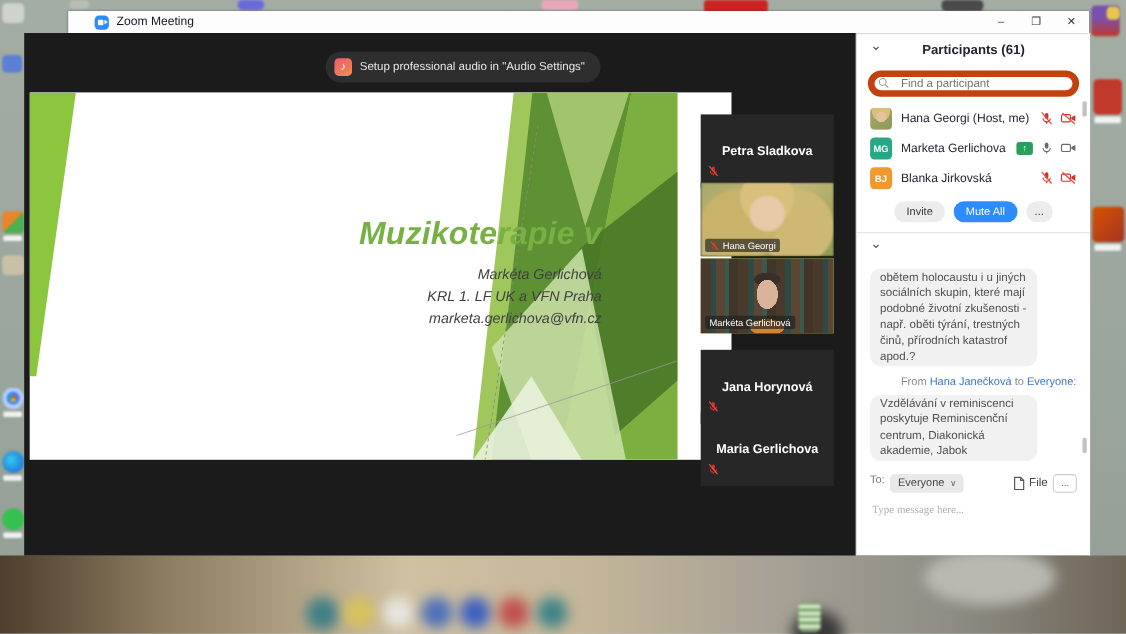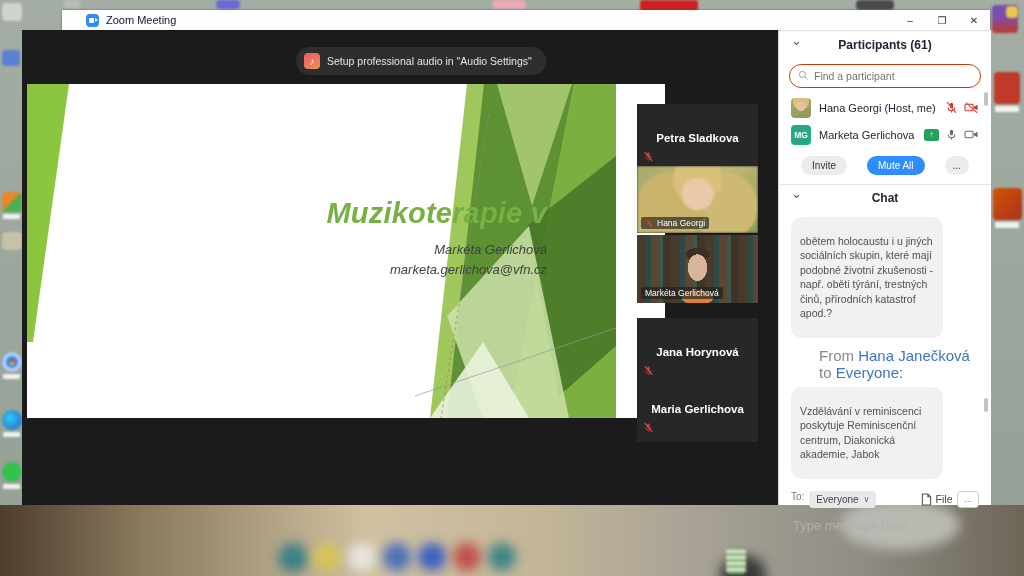--- a/index.html
+++ b/index.html
@@ -55,49 +55,49 @@
     radial-gradient(ellipse 20px 10px at 50% 28%,#3a2e28 0 60%,transparent 61%),
     repeating-linear-gradient(90deg,#4a3a2c 0 9px,#2e4a44 9px 14px,#5a4632 14px 22px,#3a5a50 22px 26px,#413428 26px 34px);}
   
   .ic{display:inline-block;vertical-align:middle;}
   
   #panel{position:absolute;left:756px;top:0;width:212px;height:475px;background:#fff;border-left:1px solid #d8d8d8;}
   .sec-head{display:flex;align-items:center;height:30px;position:relative;}
   .chev{position:absolute;left:12px;top:4px;color:#555;font-size:13px;line-height:1;}
   .sec-title{width:100%;text-align:center;font-size:12px;font-weight:bold;color:#232333;}
   #search-wrap{margin:4px 10px 6px;position:relative;}
-  #search-input{width:100%;box-sizing:border-box;height:24px;border:1px solid #c2410c;border-radius:12px;
+  #search-input{width:100%;box-sizing:border-box;height:24px;border:6px solid #c2410c;border-radius:12px;
     padding:0 8px 0 24px;font-size:10.5px;color:#555;outline:none;background:#fff;}
   #search-wrap .mag{position:absolute;left:9px;top:6px;}
   .prow{display:flex;align-items:center;height:27px;padding:0 12px;gap:8px;}
   .pava{width:20px;height:20px;border-radius:4px;flex:0 0 auto;display:flex;align-items:center;justify-content:center;
     color:#fff;font-size:8.5px;font-weight:bold;}
   .pava.photo{background:radial-gradient(circle at 50% 42%,#e3c3a0 0 30%,transparent 31%),
     radial-gradient(circle at 50% 18%,#d8c07a 0 42%,transparent 43%),linear-gradient(140deg,#a8a86a,#8c9a55);}
   .pname{font-size:11px;color:#232333;flex:1;white-space:nowrap;overflow:hidden;}
   .picons{display:flex;align-items:center;gap:6px;}
   .share-pill{width:15px;height:12px;background:#27a05c;border-radius:2.5px;color:#fff;font-size:8px;
     display:flex;align-items:center;justify-content:center;font-weight:bold;}
-  #part-buttons{display:flex;align-items:center;justify-content:center;gap:20px;margin-top:8px;}
+  #part-buttons{display:flex;align-items:center;justify-content:center;gap:8px;margin-top:8px;}
   .pbtn{border:none;border-radius:10px;font-size:10px;padding:4px 11px;background:#ececec;color:#333;font-family:inherit;}
   .pbtn.blue{background:#2d8cff;color:#fff;}
   .pbtn.more{padding:4px 8px;}
   #sec-divider{height:1px;background:#e4e4e4;margin-top:9px;}
-  .bubble{background:#f1f1f1;border-radius:10px;margin:6px 12px 0;padding:17px 9px;
+  .bubble{background:#f1f1f1;border-radius:10px;margin:6px 12px 0;padding:1px 9px;
     font-size:10.5px;line-height:1.38;color:#4f4f4f;width:134px;box-sizing:content-box;}
-  .sender{margin:9px 12px 0;font-size:15px;color:#888;padding-left:28px;}
+  .sender{margin:9px 12px 0;font-size:10px;color:#888;padding-left:28px;}
   .sender b{color:#3b76c4;font-weight:normal;}
   #composer{display:flex;margin:12px 12px 0;gap:5px;}
   #to-label{font-size:10px;color:#777;}
   #recipient-pill{background:#e9e9e9;border-radius:4px;font-size:10px;color:#444;padding:3px 7px;display:flex;gap:5px;align-items:center;}
   #recipient-pill .dd{font-size:8px;color:#666;}
   #composer .spacer{flex:1;}
   #file-btn{display:flex;align-items:center;gap:4px;font-size:10.5px;color:#444;}
   #chat-more{border:1px solid #ccc;border-radius:4px;background:#fff;font-size:9px;color:#666;padding:1px 6px;font-family:inherit;}
-  #msg-input{display:block;border:none;outline:none;resize:none;margin:8px 12px 0;width:180px;font-size:13px;color:#444;font-family:Liberation Sans, sans-serif;background:transparent;}
+  #msg-input{display:block;border:none;outline:none;resize:none;margin:8px 12px 0;width:180px;font-size:10px;color:#444;font-family:Liberation Serif, serif;background:transparent;}
   #msg-input::placeholder{color:#b0b0b0;}
   .scrollthumb{position:absolute;right:3px;width:4px;border-radius:2px;background:#c2c2c2;}
 </style>
 </head>
 <body>
 
 <div id="desktop">
 
   <div class="dicon" style="left:2px;top:3px;width:20px;height:18px;background:#cfd3cd;"></div>
   <div class="dicon" style="left:2px;top:50px;width:18px;height:16px;background:#5b7fd4;"></div>
@@ -160,20 +160,21 @@
       <polygon points="403,334 456,258 502,334" fill="#e9f2db" opacity="0.9"></polygon>
       <line x1="462" y1="30" x2="414" y2="334" stroke="#8a8a8a" stroke-width="0.8" stroke-dasharray="3,3"></line>
       <line x1="388" y1="312" x2="589" y2="244" stroke="#999999" stroke-width="0.7"></line>
     </svg>
     <div id="slide-text">
       <div id="slide-title">
         <div>Muzikoterapie v</div>
       </div>
       <div id="slide-sub">
         <div>Markéta Gerlichová</div>
+        <div>KRL 1. LF UK a VFN Praha</div>
         <div>marketa.gerlichova@vfn.cz</div>
       </div>
     </div>
   </div>
 
   <div class="tile" style="top:74px;">
     <div class="cname">Petra Sladkova</div>
     <span class="corner-mic">
       <svg class="ic" width="11" height="11" viewBox="0 0 16 16">
           <g fill="#d93025" stroke="#d93025">
@@ -282,31 +283,49 @@
               <line x1="8" y1="12.2" x2="8" y2="14.2" stroke-width="1.3"></line>
             </g>
           </svg>
         <svg class="ic" width="15" height="13" viewBox="0 0 18 16">
             <rect x="1" y="4" width="10" height="8" rx="1.5" fill="none" stroke="#6a6a6a" stroke-width="1.3"></rect>
             <path d="M12 7l4.5-2.4v6.8L12 9z" fill="#6a6a6a"></path>
           </svg>
       </span>
     </div>
 
+    <div class="prow">
+      <span class="pava" style="background:#f09a2e;">BJ</span>
+      <span class="pname">Blanka Jirkovská</span>
+      <span class="picons">
+        <svg class="ic" width="13" height="13" viewBox="0 0 16 16">
+            <g fill="#d93025" stroke="#d93025">
+              <rect x="6" y="2" width="4" height="7" rx="2" stroke="none"></rect>
+              <path d="M4 8a4 4 0 0 0 8 0" fill="none" stroke-width="1.3"></path>
+              <line x1="8" y1="12.2" x2="8" y2="14.2" stroke-width="1.3"></line>
+            </g>
+            <line x1="2.5" y1="1.5" x2="13.5" y2="14.5" stroke="#e25141" stroke-width="1.5"></line>
+          </svg>
+        <svg class="ic" width="15" height="13" viewBox="0 0 18 16">
+            <rect x="1" y="4" width="10" height="8" rx="1.5" fill="none" stroke="#d93025" stroke-width="1.3"></rect>
+            <path d="M12 7l4.5-2.4v6.8L12 9z" fill="#d93025"></path>
+            <line x1="2" y1="2" x2="16" y2="14.5" stroke="#e25141" stroke-width="1.5"></line>
+          </svg>
+      </span>
+    </div>
 
     <div id="part-buttons">
       <button class="pbtn">Invite</button>
       <button class="pbtn blue">Mute All</button>
       <button class="pbtn more">...</button>
     </div>
     <div id="sec-divider"></div>
 
     <div class="sec-head" style="height:26px;">
       <span class="chev" style="top:2px;">⌄</span>
-      <span class="sec-title">Chat</span>
     </div>
     <div class="bubble">obětem holocaustu i u jiných sociálních skupin, které mají podobné životní zkušenosti - např. oběti týrání, trestných činů, přírodních katastrof apod.?</div>
     <div class="sender">
       <span>From</span>
       <b>Hana Janečková</b>
       <span>to</span>
       <b>Everyone:</b>
     </div>
     <div class="bubble">Vzdělávání v reminiscenci poskytuje Reminiscenční centrum, Diakonická akademie, Jabok</div>
 

